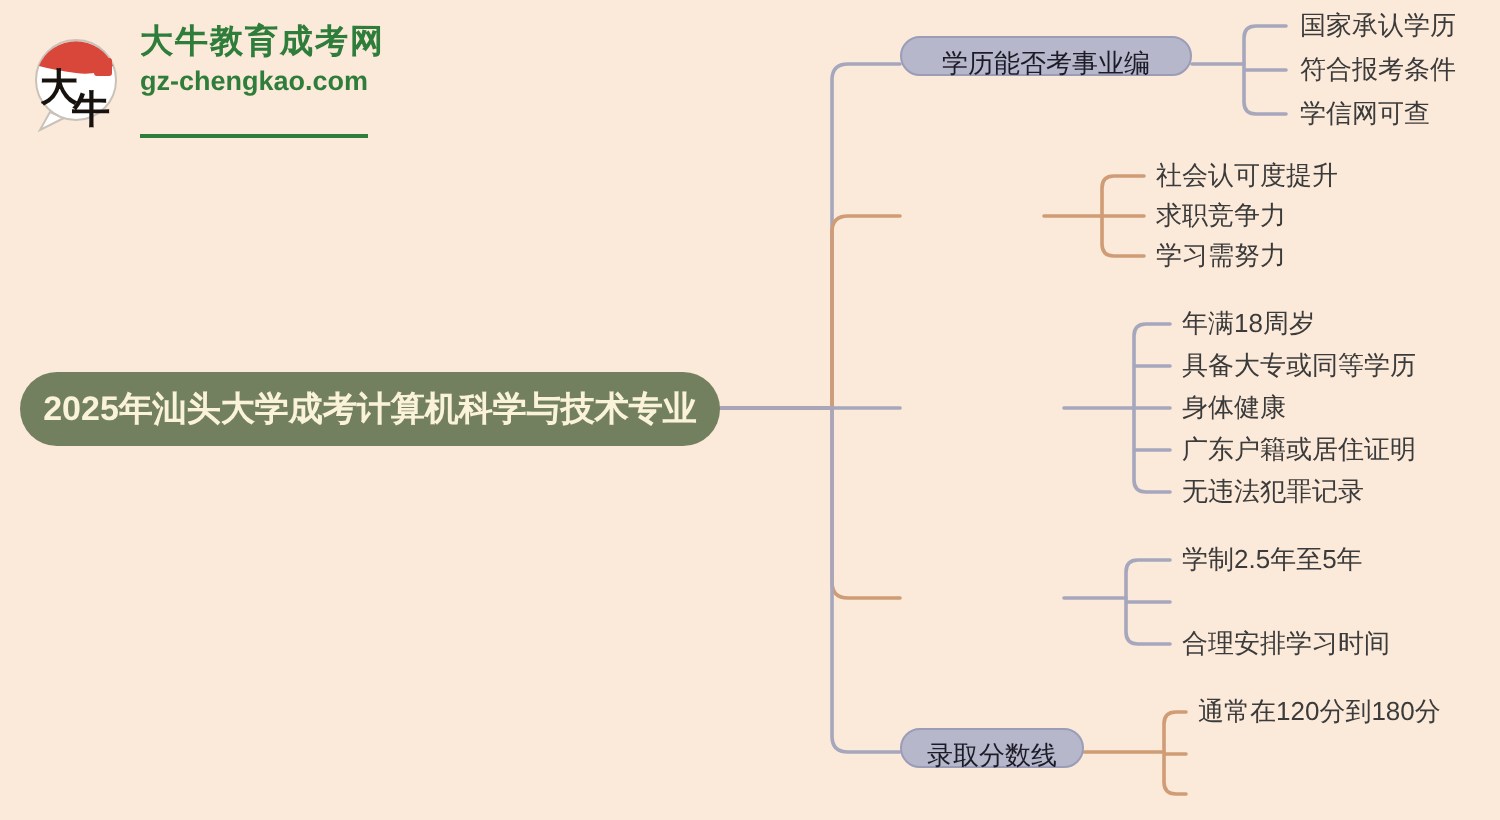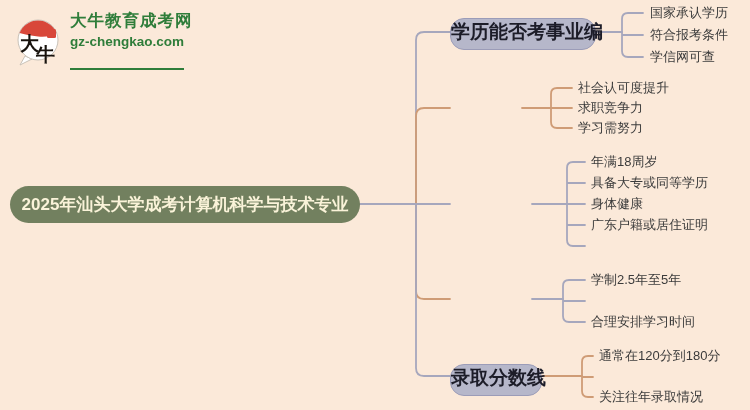--- a/index.html
+++ b/index.html
@@ -24,22 +24,22 @@
   .connectors path{fill:none;stroke-width:1.8;stroke-linecap:round;}
   .c-gray{stroke:var(--line-gray);}
   .c-tan{stroke:var(--line-tan);}
   .root-pill{
     position:absolute;left:10px;top:186px;width:350px;height:37px;z-index:2;
     background:var(--root-fill);color:var(--root-text);
     border-radius:18.5px;line-height:37px;text-align:center;
     font-size:17px;font-weight:bold;white-space:nowrap;
   }
   .pill{
-    position:absolute;height:32px;z-index:2;border-radius:14px;
-    line-height:25px;text-align:center;font-size:19px;font-weight:bold;
+    position:absolute;height:20px;z-index:2;border-radius:14px;
+    line-height:25px;text-align:center;font-size:13px;font-weight:normal;
     color:var(--pill-text);white-space:nowrap;
   }
   .pill.lavender{background:var(--pill-lavender);border:1.5px solid var(--pill-lavender-border);}
   .pill.tan{background:var(--pill-tan);border:1.5px solid var(--pill-tan-border);}
   .leaf{
     position:absolute;z-index:2;transform:translateY(-50%);
     font-size:13px;color:var(--leaf-text);white-space:nowrap;font-weight:400;
   }
   .logo{position:absolute;left:14px;top:10px;display:flex;align-items:center;gap:8px;z-index:2;}
   .logo-name{color:var(--logo-green);font-size:16.5px;font-weight:bold;letter-spacing:1px;}
@@ -99,20 +99,20 @@
   <div class="leaf" style="left:650px;top:57px">学信网可查</div>
 
   <div class="leaf" style="left:578px;top:88px">社会认可度提升</div>
   <div class="leaf" style="left:578px;top:108px">求职竞争力</div>
   <div class="leaf" style="left:578px;top:128px">学习需努力</div>
 
   <div class="leaf" style="left:591px;top:162px">年满18周岁</div>
   <div class="leaf" style="left:591px;top:183px">具备大专或同等学历</div>
   <div class="leaf" style="left:591px;top:204px">身体健康</div>
   <div class="leaf" style="left:591px;top:225px">广东户籍或居住证明</div>
+  <div class="leaf" style="left:591px;top:246px">无违法犯罪记录</div>
 
   <div class="leaf" style="left:591px;top:280px">学制2.5年至5年</div>
   <div class="leaf" style="left:591px;top:322px">合理安排学习时间</div>
 
   <div class="leaf" style="left:599px;top:356px">通常在120分到180分</div>
-  <div class="leaf" style="left:599px;top:397px">关注往年录取情况</div>
 
 </div>
 
 </body></html>

